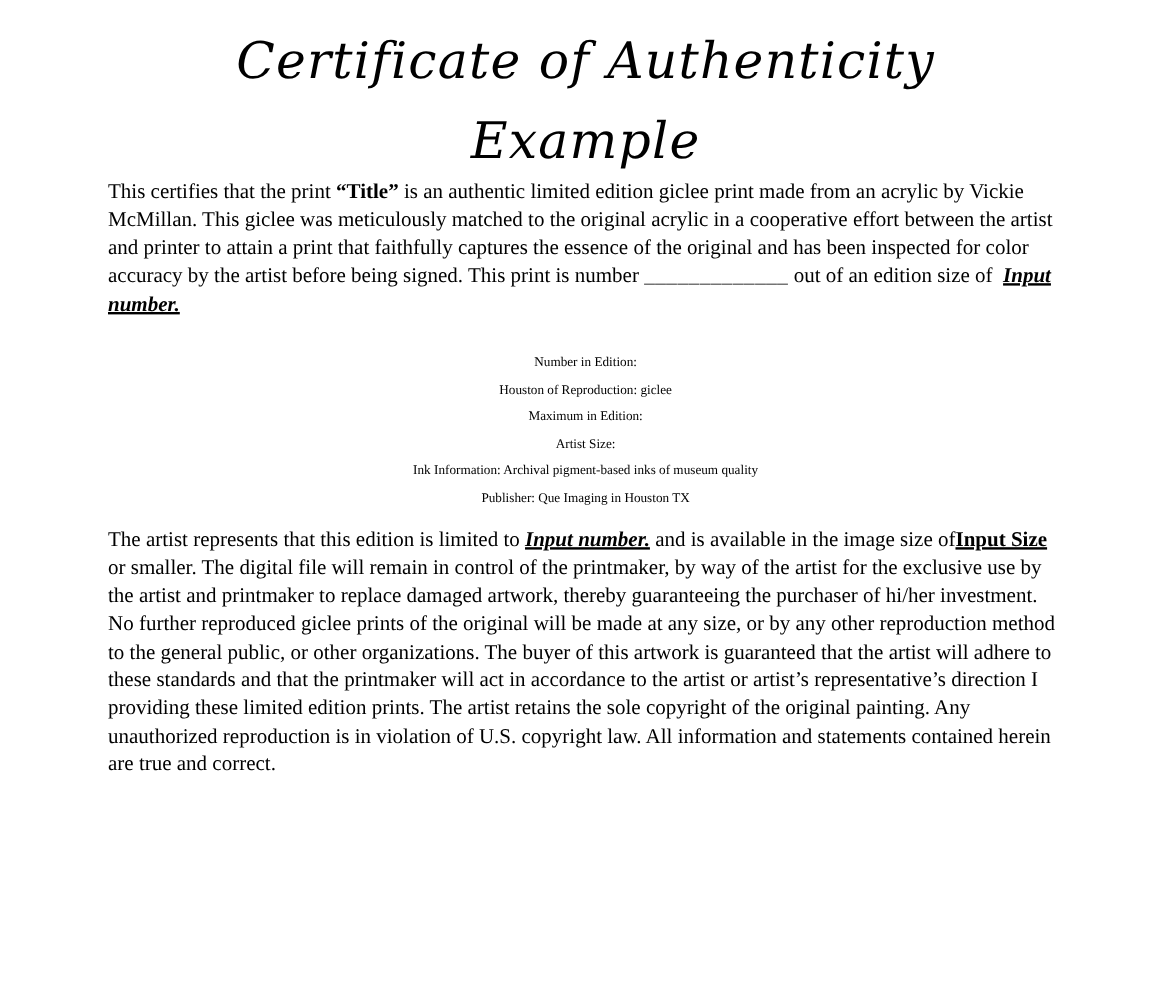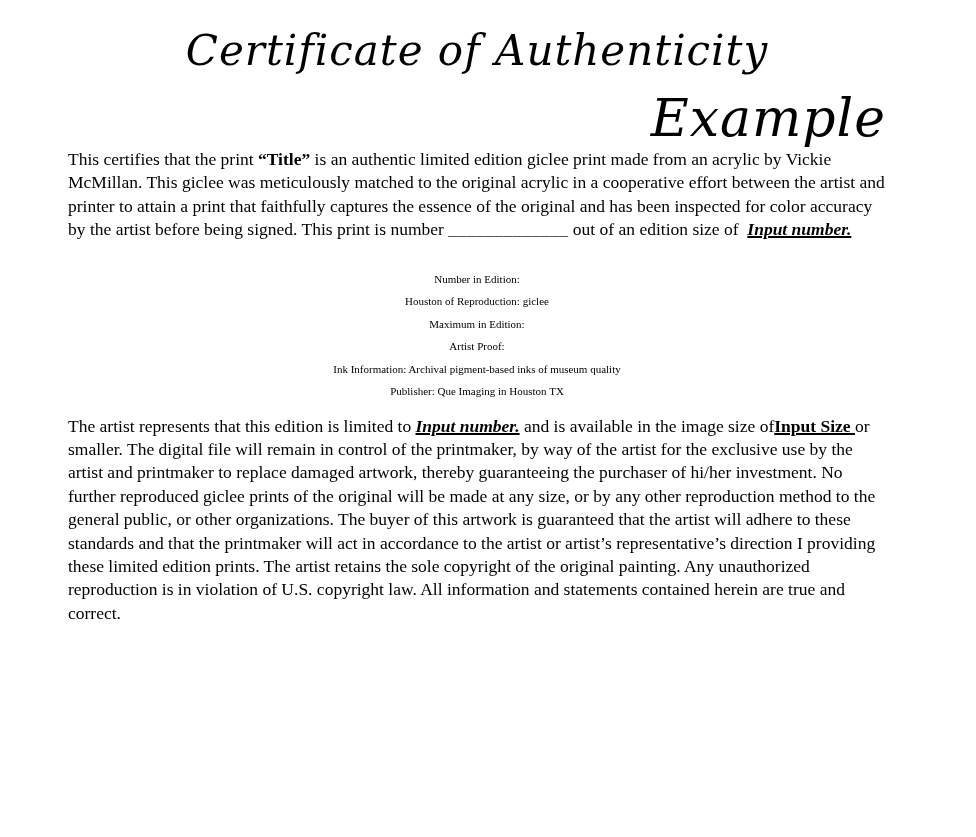--- a/index.html
+++ b/index.html
@@ -11,39 +11,38 @@
     width: 976px;
     height: 837px;
     overflow: hidden;
     color: #000000;
     font-family: "Liberation Serif", "DejaVu Serif", serif;
   }
   .page {
     box-sizing: border-box;
     width: 976px;
     height: 837px;
-    padding: 14px 90px 0 68px;
+    padding: 14px 90px 0 90px;
     background: #ffffff;
   }
   .title-block {
     text-align: center;
     font-family: "DejaVu Serif", "Liberation Serif", serif;
     font-style: italic;
     font-weight: 400;
   }
   .title-line-1 {
     font-size: 42px;
     line-height: 74px;
     letter-spacing: 1px;
   }
   .title-line-2 {
-    font-size: 52px;
+    font-size: 42px;
     line-height: 60px;
     letter-spacing: 1px;
-    text-align: right;
   }
   .para {
     font-size: 17.5px;
     line-height: 23.4px;
     text-align: left;
   }
   .intro-para {
   }
   .terms-para {
     margin-top: 12px;
@@ -80,20 +79,20 @@
     <div class="title-line-1">Certificate of Authenticity</div>
     <div class="title-line-2">Example</div>
   </div>
 
   <div class="para intro-para"><span>This certifies that the print </span><span class="bold">“Title”</span><span> is an authentic limited edition giclee print made from an acrylic by Vickie McMillan.  This giclee was meticulously matched to the original acrylic in a cooperative effort between the artist and printer to attain a print that faithfully captures the essence of the original and has been inspected for color accuracy by the artist before being signed.  This print is number </span><span class="number-blank">_____________</span><span> out of an edition size of&nbsp; </span><span class="input-token-italic">Input number.</span></div>
 
   <div class="details-list">
     <div>Number in Edition:</div>
     <div>Houston of Reproduction: giclee</div>
     <div>Maximum in Edition:</div>
-    <div>Artist Proof:</div>
+    <div>Artist Size:</div>
     <div>Ink Information: Archival pigment-based inks of museum quality</div>
     <div>Publisher: Que Imaging in Houston TX</div>
   </div>
 
   <div class="para terms-para"><span>The artist represents that this edition is limited to </span><span class="input-token-italic">Input number.</span><span> and is available in the image size of</span><span class="input-token-plain">Input Size </span><span>or smaller. The digital file will remain in control of the printmaker, by way of the artist for the exclusive use by the artist and printmaker to replace damaged artwork, thereby guaranteeing the purchaser of hi/her investment.  No further reproduced giclee prints of the original will be made at any size, or by any other reproduction method to the general public, or other organizations.  The buyer of this artwork is guaranteed that the artist will adhere to these standards and that the printmaker will act in accordance to the artist or artist’s representative’s direction I providing these limited edition prints.  The artist retains the sole copyright of the original painting.  Any unauthorized reproduction is in violation of U.S. copyright law.  All information and statements contained herein are true and correct.</span></div>
 
 </div>
 
 </body></html>

